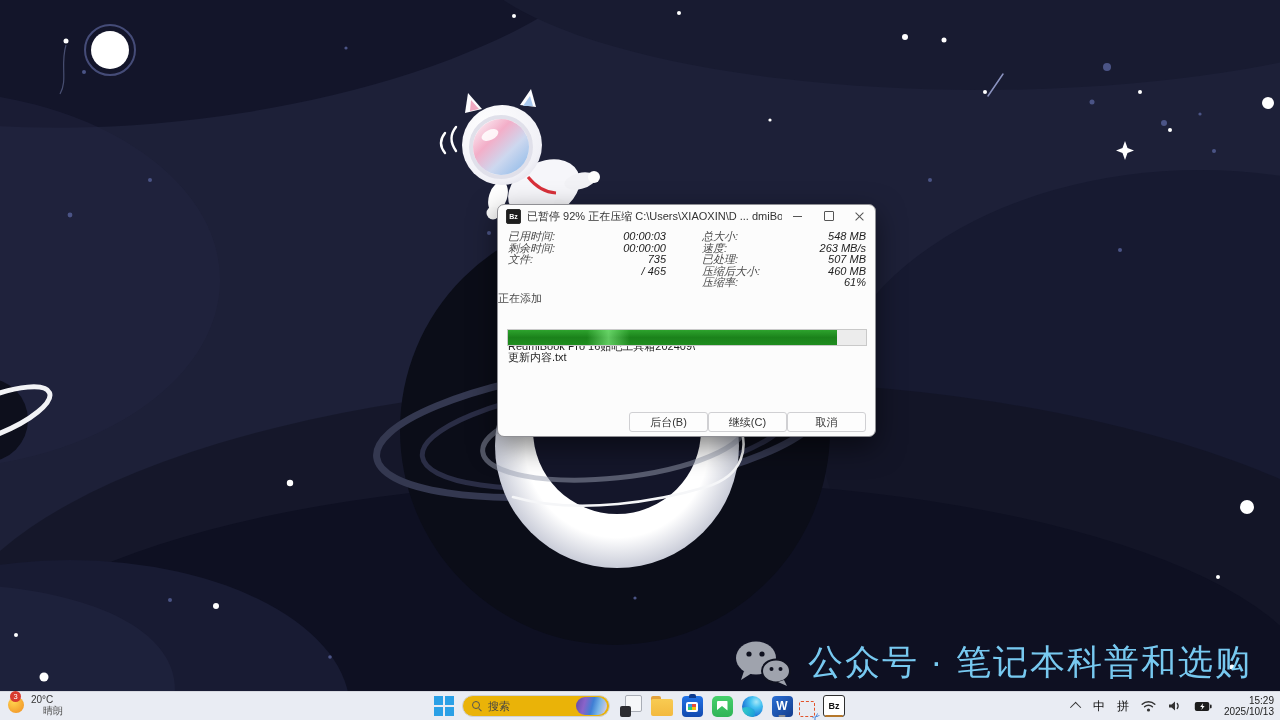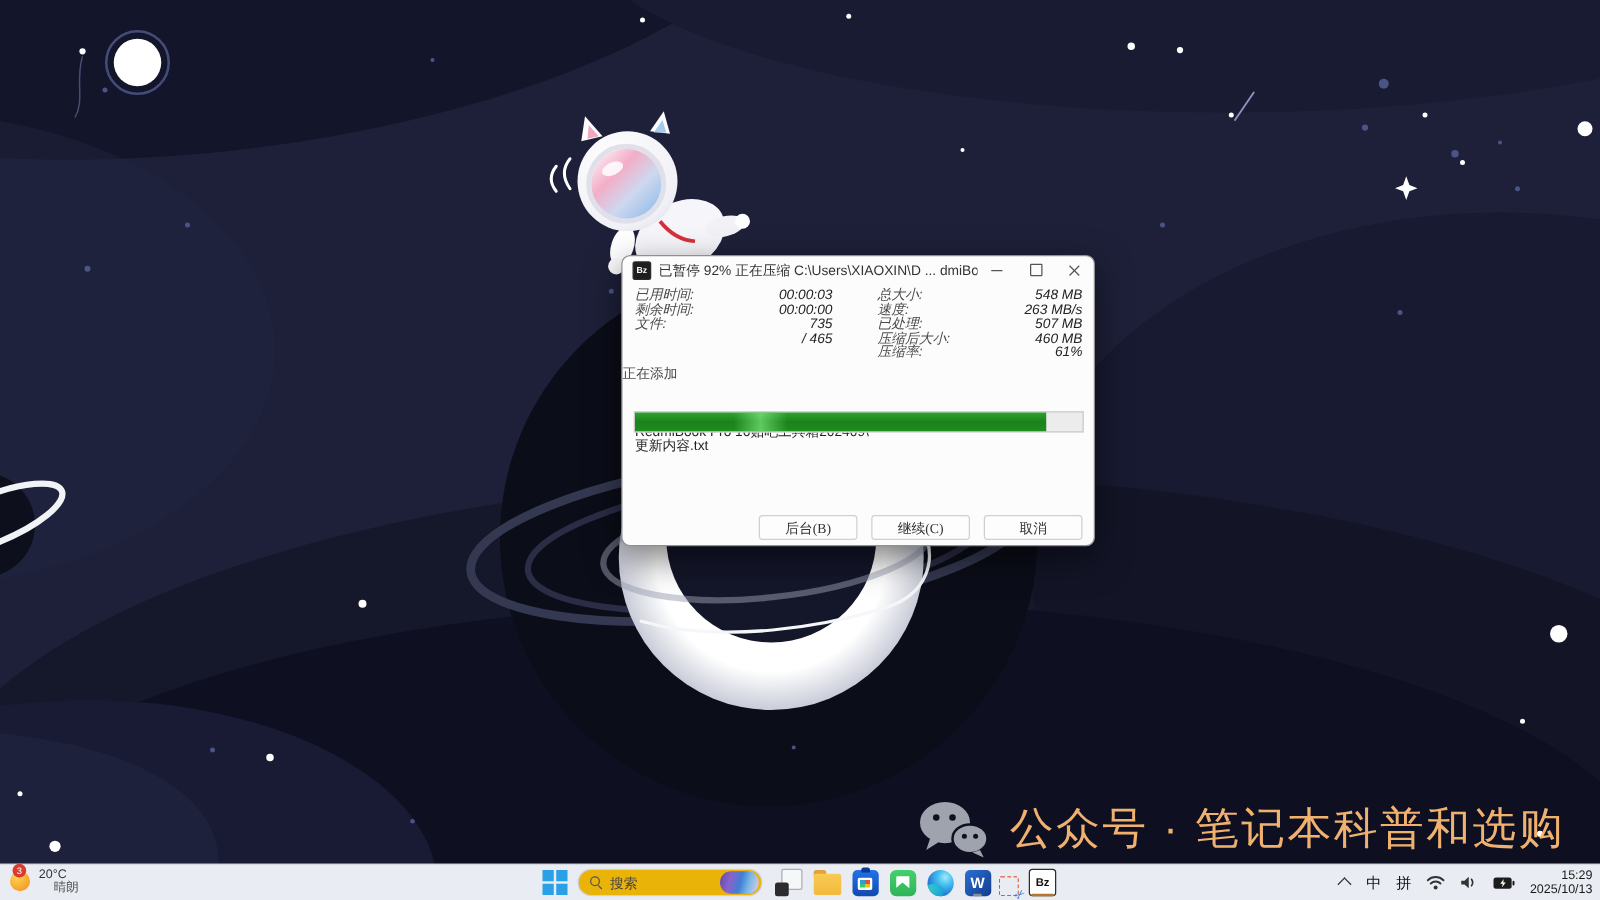--- a/index.html
+++ b/index.html
@@ -2,21 +2,21 @@
 <html><head>
 <meta charset="utf-8">
 <style>
   html,body{margin:0;padding:0;background:#000;}
   body{width:1280px;height:720px;overflow:hidden;font-family:"Liberation Sans",sans-serif;}
   .desktop{position:relative;width:1280px;height:720px;overflow:hidden;background:#1d2038;}
   .wallpaper{position:absolute;inset:0;}
 
   
   .watermark{position:absolute;right:28px;bottom:34px;display:flex;align-items:center;gap:16px;
-    color:#fdba74;font-size:35px;letter-spacing:2px;opacity:.95;}
+    color:#7dd3fc;font-size:35px;letter-spacing:2px;opacity:.95;}
   .watermark svg{display:block;}
 
   
   .dialog{position:absolute;left:497px;top:204px;width:377px;height:231px;background:#fcfcfc;
     border:1px solid #8f8f94;border-radius:7px;box-shadow:0 10px 28px rgba(0,0,0,.5);
     font-size:11px;color:#3a3a3a;}
   .titlebar{position:absolute;left:0;top:0;right:0;height:22px;display:flex;align-items:center;padding-left:8px;}
   .bz-mini{width:13px;height:13px;border:1px solid #2c2c2c;background:#1e1e1e;color:#fff;
     font-size:7px;font-weight:bold;display:flex;align-items:center;justify-content:center;border-radius:2px;flex:0 0 auto;}
   .dlg-title{margin-left:6px;font-size:11px;color:#333;white-space:nowrap;overflow:hidden;flex:1;}
@@ -39,21 +39,21 @@
 
   .adding{position:absolute;left:0;top:86px;color:#4a4a4a;}
   .fpath{position:absolute;left:10px;top:99px;line-height:10.5px;color:#1f1f1f;margin-top:37px;}
 
   .track{position:absolute;left:9px;top:124px;width:360px;height:17px;background:#ececec;
     border:1px solid #c9c9c9;box-sizing:border-box;}
   .fill{position:relative;height:100%;background:linear-gradient(180deg,#2da32d 0%,#1b821b 50%,#1f8d1f 100%);overflow:hidden;}
   .fill::after{content:"";position:absolute;left:24%;top:0;width:13%;height:100%;
     background:linear-gradient(90deg,rgba(255,255,255,0) 0%,rgba(150,255,150,.55) 50%,rgba(255,255,255,0) 100%);}
 
-  .btnrow{position:absolute;right:9px;top:207px;display:flex;gap:11px;font-family:Liberation Serif, serif;}
+  .btnrow{position:absolute;right:9px;top:207px;display:flex;gap:0;}
   .dbtn{width:77px;height:18px;background:#fdfdfd;border:1px solid #d0d0d3;border-radius:3px;
     font-size:11px;color:#333;display:flex;align-items:center;justify-content:center;cursor:default;}
 
   
   .taskbar{position:absolute;left:0;bottom:0;width:1280px;height:28px;background:#e9ecf3;
     border-top:1px solid #d7d9e0;}
   .weather{position:absolute;left:8px;top:2px;display:flex;align-items:center;gap:7px;cursor:default;}
   .sun{position:relative;width:16px;height:16px;border-radius:50%;
     background:radial-gradient(circle at 35% 30%,#ffd44e 0%,#f6a833 60%,#ef8f25 100%);}
   .wbadge{position:absolute;left:2px;top:-6px;width:11px;height:11px;border-radius:50%;background:#d83b2f;

